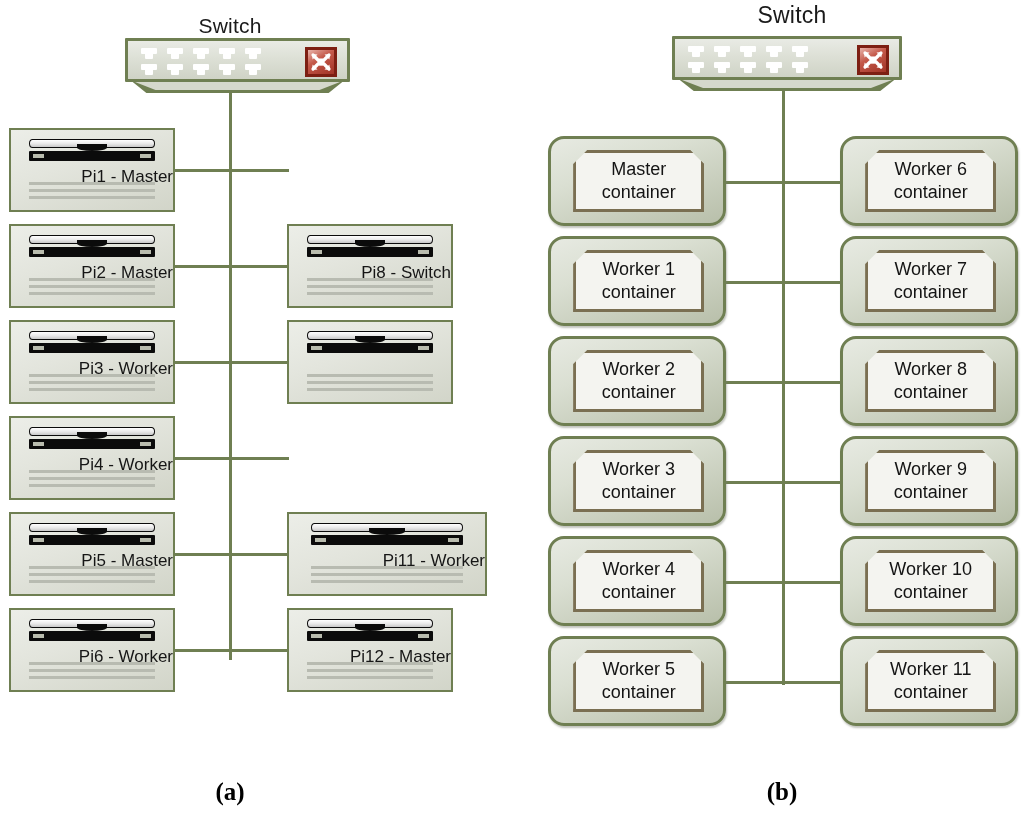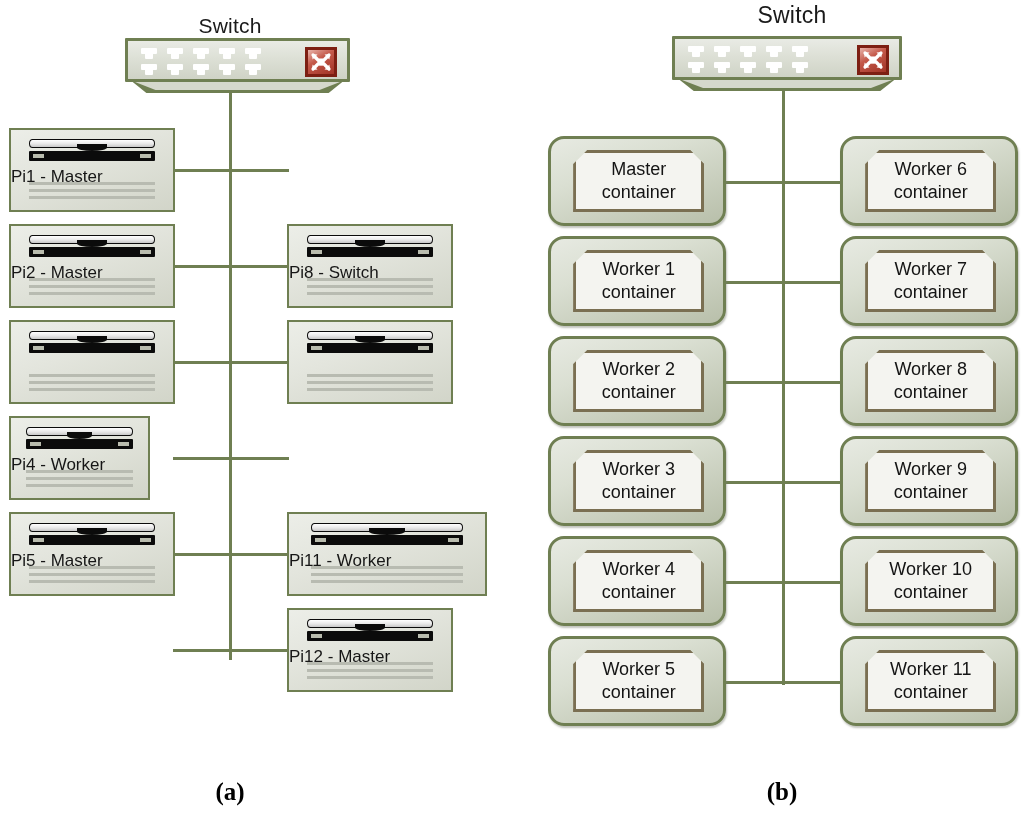--- a/index.html
+++ b/index.html
@@ -178,21 +178,21 @@
     height: 4px;
     background: #b9bcae;
   }
   .pi-rack-bottom::before { left: 4px; }
   .pi-rack-bottom::after { right: 4px; }
   .pi-label {
     position: absolute;
     left: 0;
     top: 36px;
     width: 100%;
-    text-align: left;
+    text-align: right;
     font-size: 17px;
     line-height: 22px;
     color: #161616;
     white-space: nowrap;
   }
   .pi-lines {
     position: absolute;
     left: 11%;
     bottom: 11px;
     width: 78%;
@@ -350,46 +350,60 @@
         <i></i>
         <i></i>
       </div>
   </div>
   <div class="pi-node" style="left:9px; top:320px; width:166px; height:84px;">
     <div class="pi-rack">
       <div class="pi-rack-top"></div>
         <div class="pi-rack-notch"></div>
         <div class="pi-rack-bottom"></div>
     </div>
-    <div class="pi-lines">
-        <i></i>
-        <i></i>
-        <i></i>
-      </div>
-  </div>
-  <div class="pi-node" style="left:9px; top:416px; width:141px; height:84px;">
+    <div class="pi-label">Pi3 - Worker</div>
+    <div class="pi-lines">
+        <i></i>
+        <i></i>
+        <i></i>
+      </div>
+  </div>
+  <div class="pi-node" style="left:9px; top:416px; width:166px; height:84px;">
     <div class="pi-rack">
       <div class="pi-rack-top"></div>
         <div class="pi-rack-notch"></div>
         <div class="pi-rack-bottom"></div>
     </div>
     <div class="pi-label">Pi4 - Worker</div>
     <div class="pi-lines">
         <i></i>
         <i></i>
         <i></i>
       </div>
   </div>
   <div class="pi-node" style="left:9px; top:512px; width:166px; height:84px;">
     <div class="pi-rack">
       <div class="pi-rack-top"></div>
         <div class="pi-rack-notch"></div>
         <div class="pi-rack-bottom"></div>
     </div>
     <div class="pi-label">Pi5 - Master</div>
+    <div class="pi-lines">
+        <i></i>
+        <i></i>
+        <i></i>
+      </div>
+  </div>
+  <div class="pi-node" style="left:9px; top:608px; width:166px; height:84px;">
+    <div class="pi-rack">
+      <div class="pi-rack-top"></div>
+        <div class="pi-rack-notch"></div>
+        <div class="pi-rack-bottom"></div>
+    </div>
+    <div class="pi-label">Pi6 - Worker</div>
     <div class="pi-lines">
         <i></i>
         <i></i>
         <i></i>
       </div>
   </div>
 
   <div class="pi-node" style="left:287px; top:224px; width:166px; height:84px;">
     <div class="pi-rack">
       <div class="pi-rack-top"></div>

